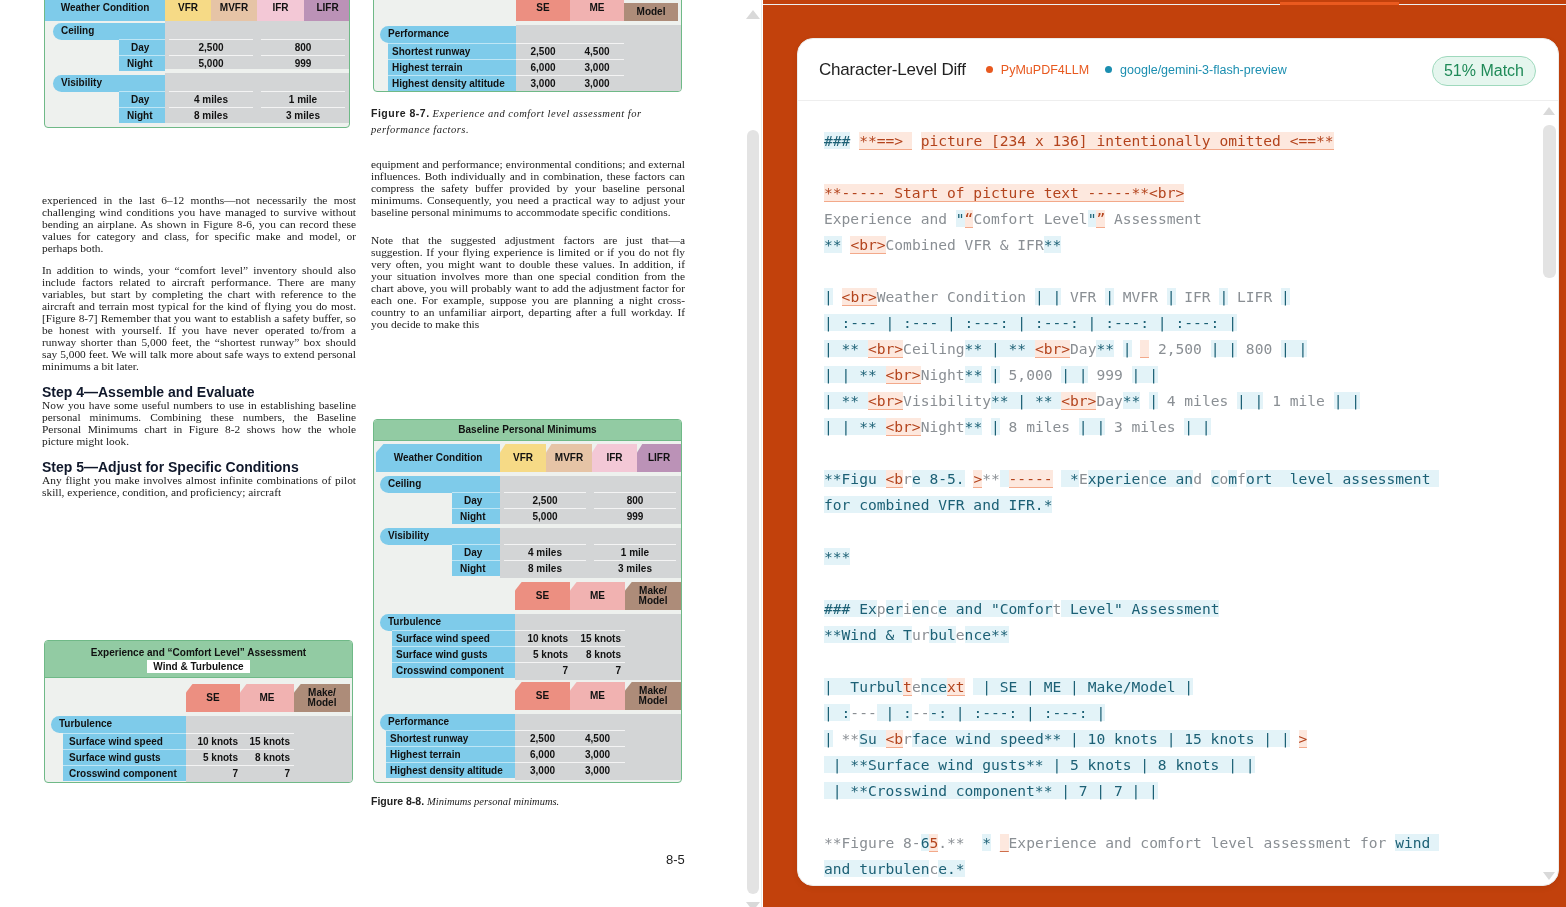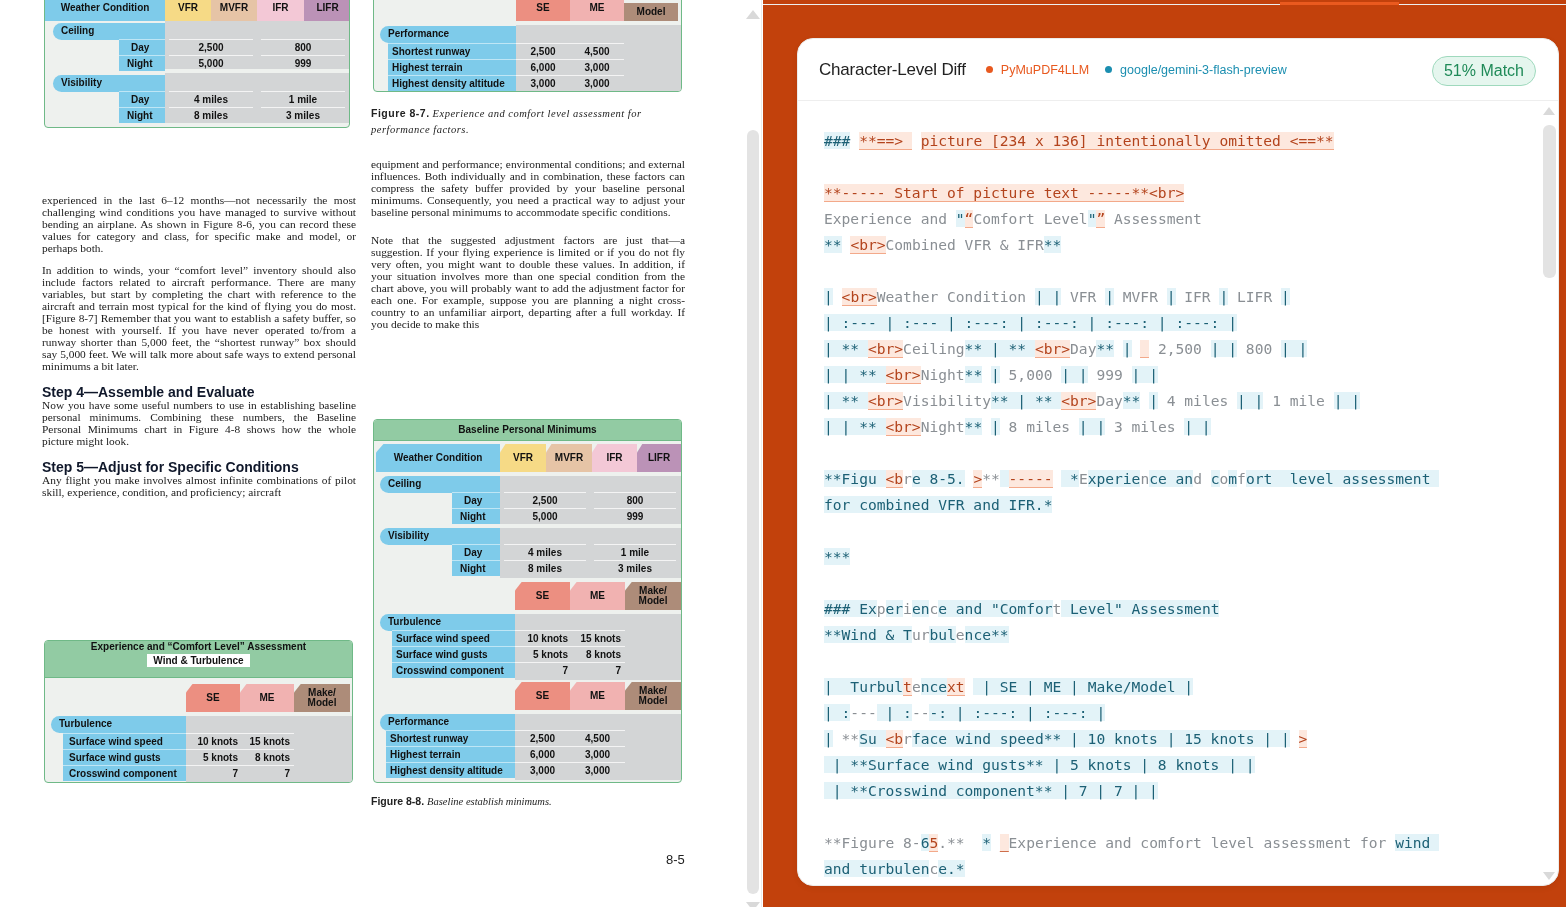--- a/index.html
+++ b/index.html
@@ -105,32 +105,32 @@
       <div class="dcell" style="left:196px;top:80px;width:54px">3,000</div>
     </div>
     <div class="fig-cap" style="position:absolute;left:371px;top:105px;width:316px;letter-spacing:.5px">
       <b>Figure 8-7.</b><i>Experience and comfort level assessment for performance factors.</i>
     </div>
 
     <div class="col" style="left:42px;top:194px;width:314px">
       <p>experienced in the last 6–12 months—not necessarily the most challenging wind conditions you have managed to survive without bending an airplane. As shown in Figure 8-6, you can record these values for category and class, for specific make and model, or perhaps both.</p>
       <p style="margin-bottom:14px">In addition to winds, your “comfort level” inventory should also include factors related to aircraft performance. There are many variables, but start by completing the chart with reference to the aircraft and terrain most typical for the kind of flying you do most. [Figure 8-7] Remember that you want to establish a safety buffer, so be honest with yourself. If you have never operated to/from a runway shorter than 5,000 feet, the “shortest runway” box should say 5,000 feet. We will talk more about safe ways to extend personal minimums a bit later.</p>
       <h4>Step 4—Assemble and Evaluate</h4>
-      <p style="margin-bottom:14px">Now you have some useful numbers to use in establishing baseline personal minimums. Combining these numbers, the Baseline Personal Minimums chart in Figure 4-8 shows how the whole picture might look.</p>
+      <p style="margin-bottom:14px">Now you have some useful numbers to use in establishing baseline personal minimums. Combining these numbers, the Baseline Personal Minimums chart in Figure 8-2 shows how the whole picture might look.</p>
       <h4>Step 5—Adjust for Specific Conditions</h4>
       <p>Any flight you make involves almost infinite combinations of pilot skill, experience, condition, and proficiency; aircraft</p>
     </div>
 
     <div class="col" style="left:371px;top:158px;width:314px">
       <p style="margin-bottom:16px">equipment and performance; environmental conditions; and external influences. Both individually and in combination, these factors can compress the safety buffer provided by your baseline personal minimums. Consequently, you need a practical way to adjust your baseline personal minimums to accommodate specific conditions.</p>
       <p>Note that the suggested adjustment factors are just that—a suggestion. If your flying experience is limited or if you do not fly very often, you might want to double these values. In addition, if your situation involves more than one special condition from the chart above, you will probably want to add the adjustment factor for each one. For example, suppose you are planning a night cross-country to an unfamiliar airport, departing after a full workday. If you decide to make this</p>
     </div>
 
     <div class="chart" style="left:44px;top:640px;width:309px;height:143px;">
-      <div class="chart-title" style="height:37px;padding-top:0">
+      <div class="chart-title" style="height:37px;padding-top:6px">
         <div>Experience and “Comfort Level” Assessment</div>
         <div class="chart-sub">Wind &amp; Turbulence</div>
       </div>
       <div class="hcell" style="position:absolute;left:141px;top:43px;width:54px;height:28px;background:#ec8f81">SE</div>
       <div class="hcell" style="position:absolute;left:195px;top:43px;width:54px;height:28px;background:#f1b2b1">ME</div>
       <div class="hcell" style="position:absolute;left:249px;top:43px;width:56px;height:28px;background:#ad8c79;padding:0 6px">Make/ Model</div>
       <div class="data-area" style="left:141px;top:75px;width:166px;height:66px"></div>
       <div class="sec-label" style="left:6px;top:75px;width:135px">Turbulence</div>
       <div class="row-label" style="left:18px;top:92px;width:123px;padding-left:6px">Surface wind speed</div>
       <div class="row-label" style="left:18px;top:108px;width:123px;padding-left:6px">Surface wind gusts</div>
@@ -195,21 +195,21 @@
       <div class="row-label" style="left:12px;top:326px;width:129px;padding-left:4px">Highest terrain</div>
       <div class="row-label" style="left:12px;top:342px;width:129px;padding-left:4px">Highest density altitude</div>
       <div class="dcell" style="left:141px;top:310px;width:55px">2,500</div>
       <div class="dcell" style="left:196px;top:310px;width:55px">4,500</div>
       <div class="dcell" style="left:141px;top:326px;width:55px">6,000</div>
       <div class="dcell" style="left:196px;top:326px;width:55px">3,000</div>
       <div class="dcell" style="left:141px;top:342px;width:55px">3,000</div>
       <div class="dcell" style="left:196px;top:342px;width:55px">3,000</div>
     </div>
     <div class="fig-cap" style="position:absolute;left:371px;top:793px;width:316px">
-      <b>Figure 8-8.</b><i>Baseline establish minimums.</i>
+      <b>Figure 8-8.</b><i>Minimums personal minimums.</i>
     </div>
 
     <div class="page-num">8-5</div>
 
     <div class="pdf-scroll-up"></div>
     <div class="pdf-scroll-thumb"></div>
     <div class="pdf-scroll-down"></div>
   </div>
 
   <div id="diff-pane">

